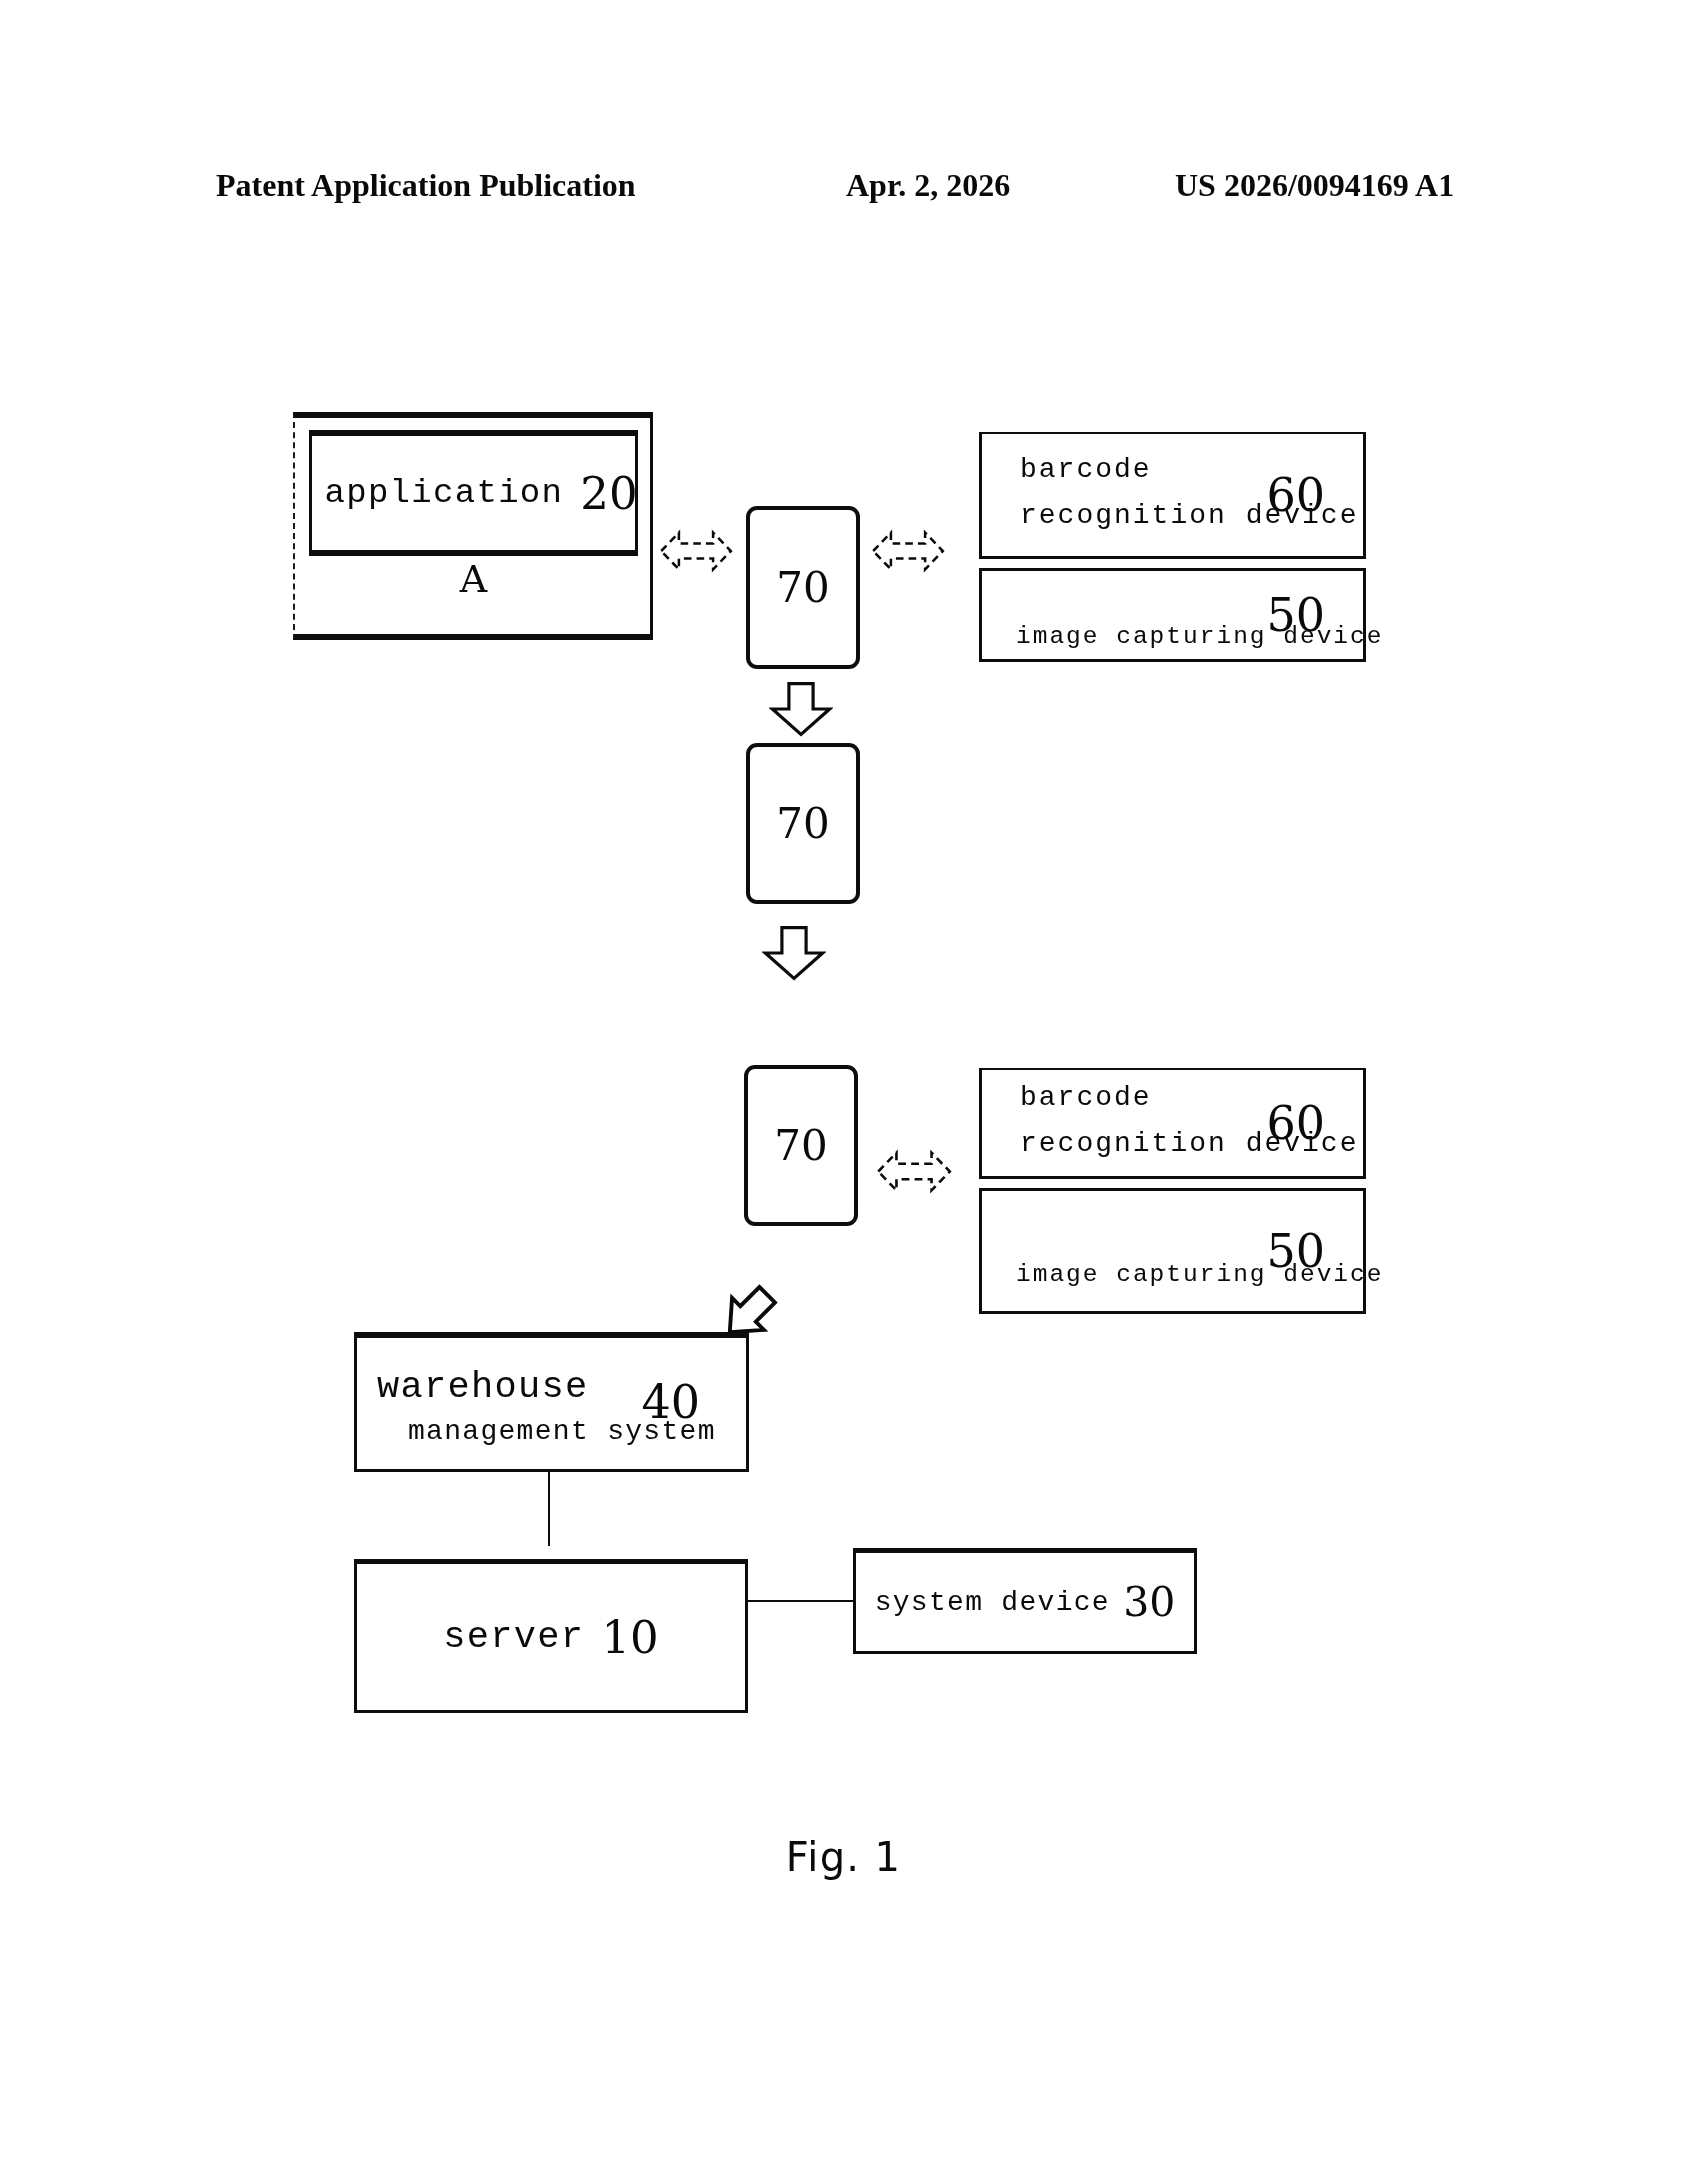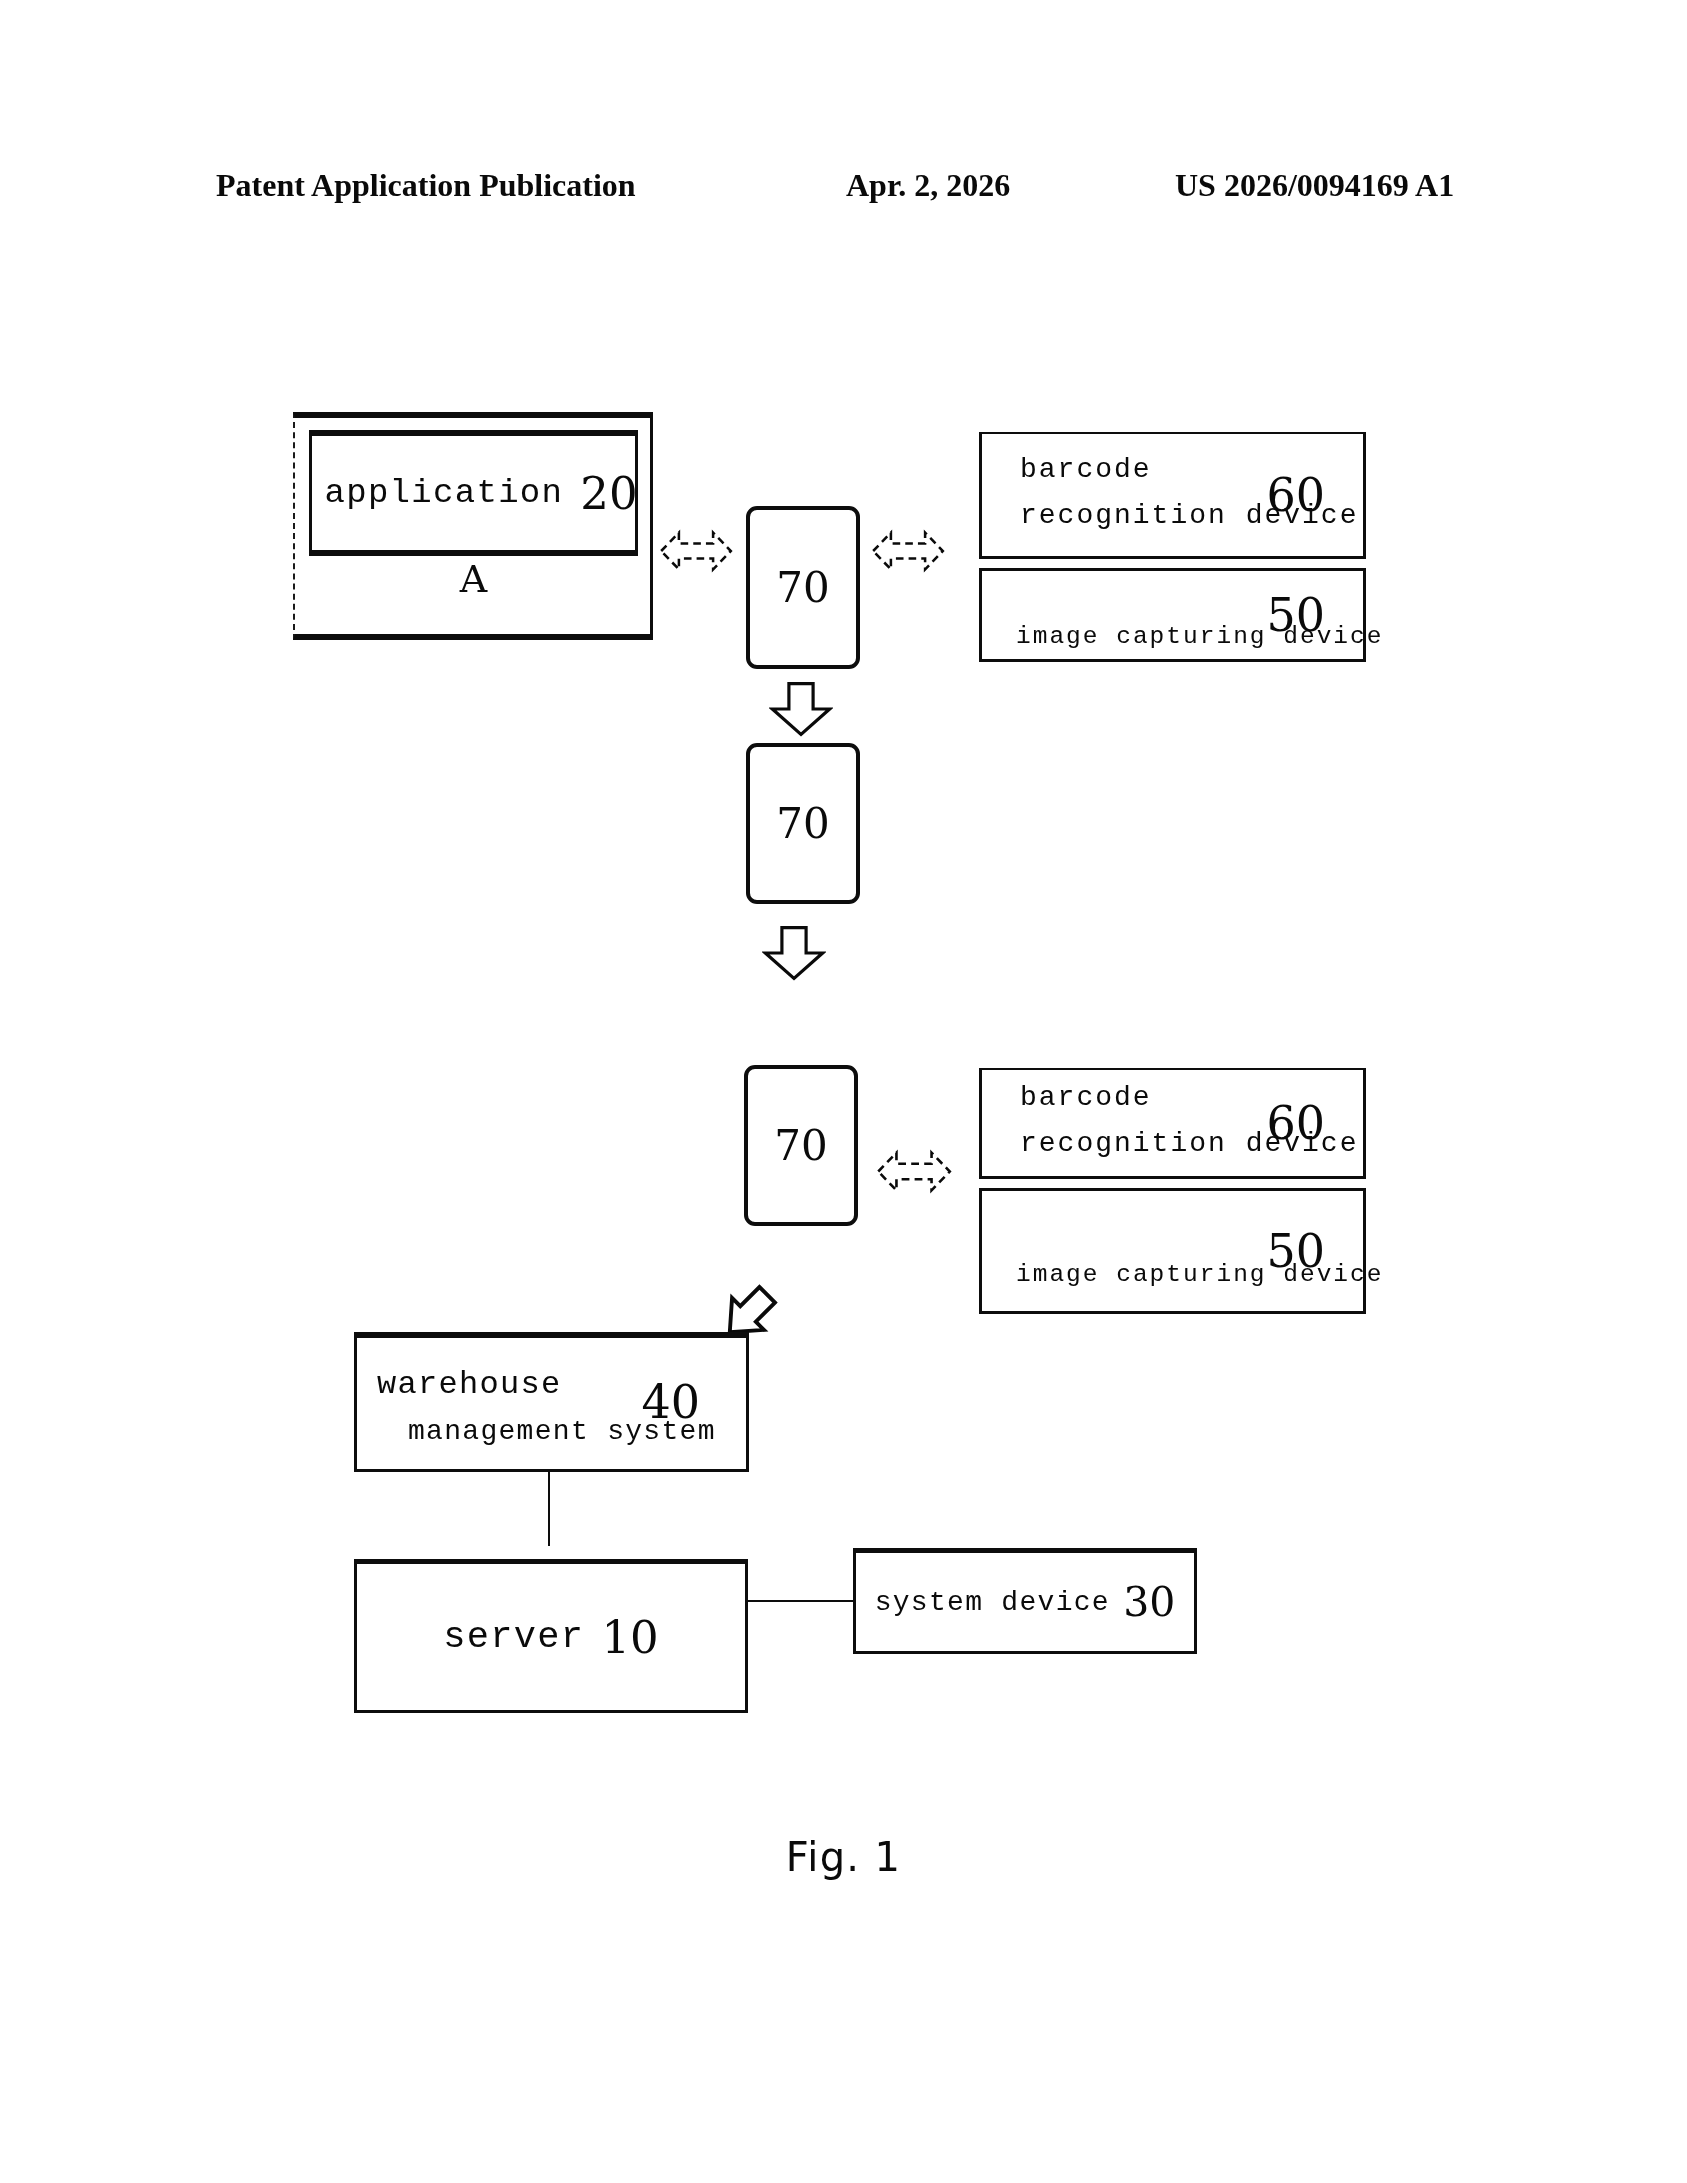--- a/index.html
+++ b/index.html
@@ -145,21 +145,21 @@
 
   <div class="abs" style="left:713px;top:1278px;">
     <svg width="71" height="71" viewBox="0 0 110 110">
       <g transform="rotate(135 55 55)">
         <path d="M14 38 L56 38 L56 20 L96 55 L56 90 L56 72 L14 72 Z" fill="#ffffff" stroke="#0a0a0a" stroke-width="6"></path>
       </g>
     </svg>
   </div>
 
   <div class="box" style="left:354px;top:1332px;width:395px;height:140px;border-top-width:6px;">
-    <span class="abs mono-label" style="left:20px;top:28px;font-size:32px;">warehouse</span>
+    <span class="abs mono-label" style="left:20px;top:28px;font-size:37px;">warehouse</span>
     <span class="abs mono-label" style="left:20px;top:78px;font-size:28px;margin-left:31px;">management system</span>
     <span class="abs ref-num" style="right:46px;top:41px;font-size:46px;">40</span>
   </div>
 
   <div class="conn" style="left:548px;top:1472px;width:2px;height:74px;"></div>
 
   <div class="box center-txt" style="left:354px;top:1546px;width:394px;height:154px;border-top-width:5.3px;margin-top:13px;">
     <span class="mono-label" style="font-size:37px;">server</span>
     <span class="ref-num" style="font-size:45px;">10</span>
   </div>

